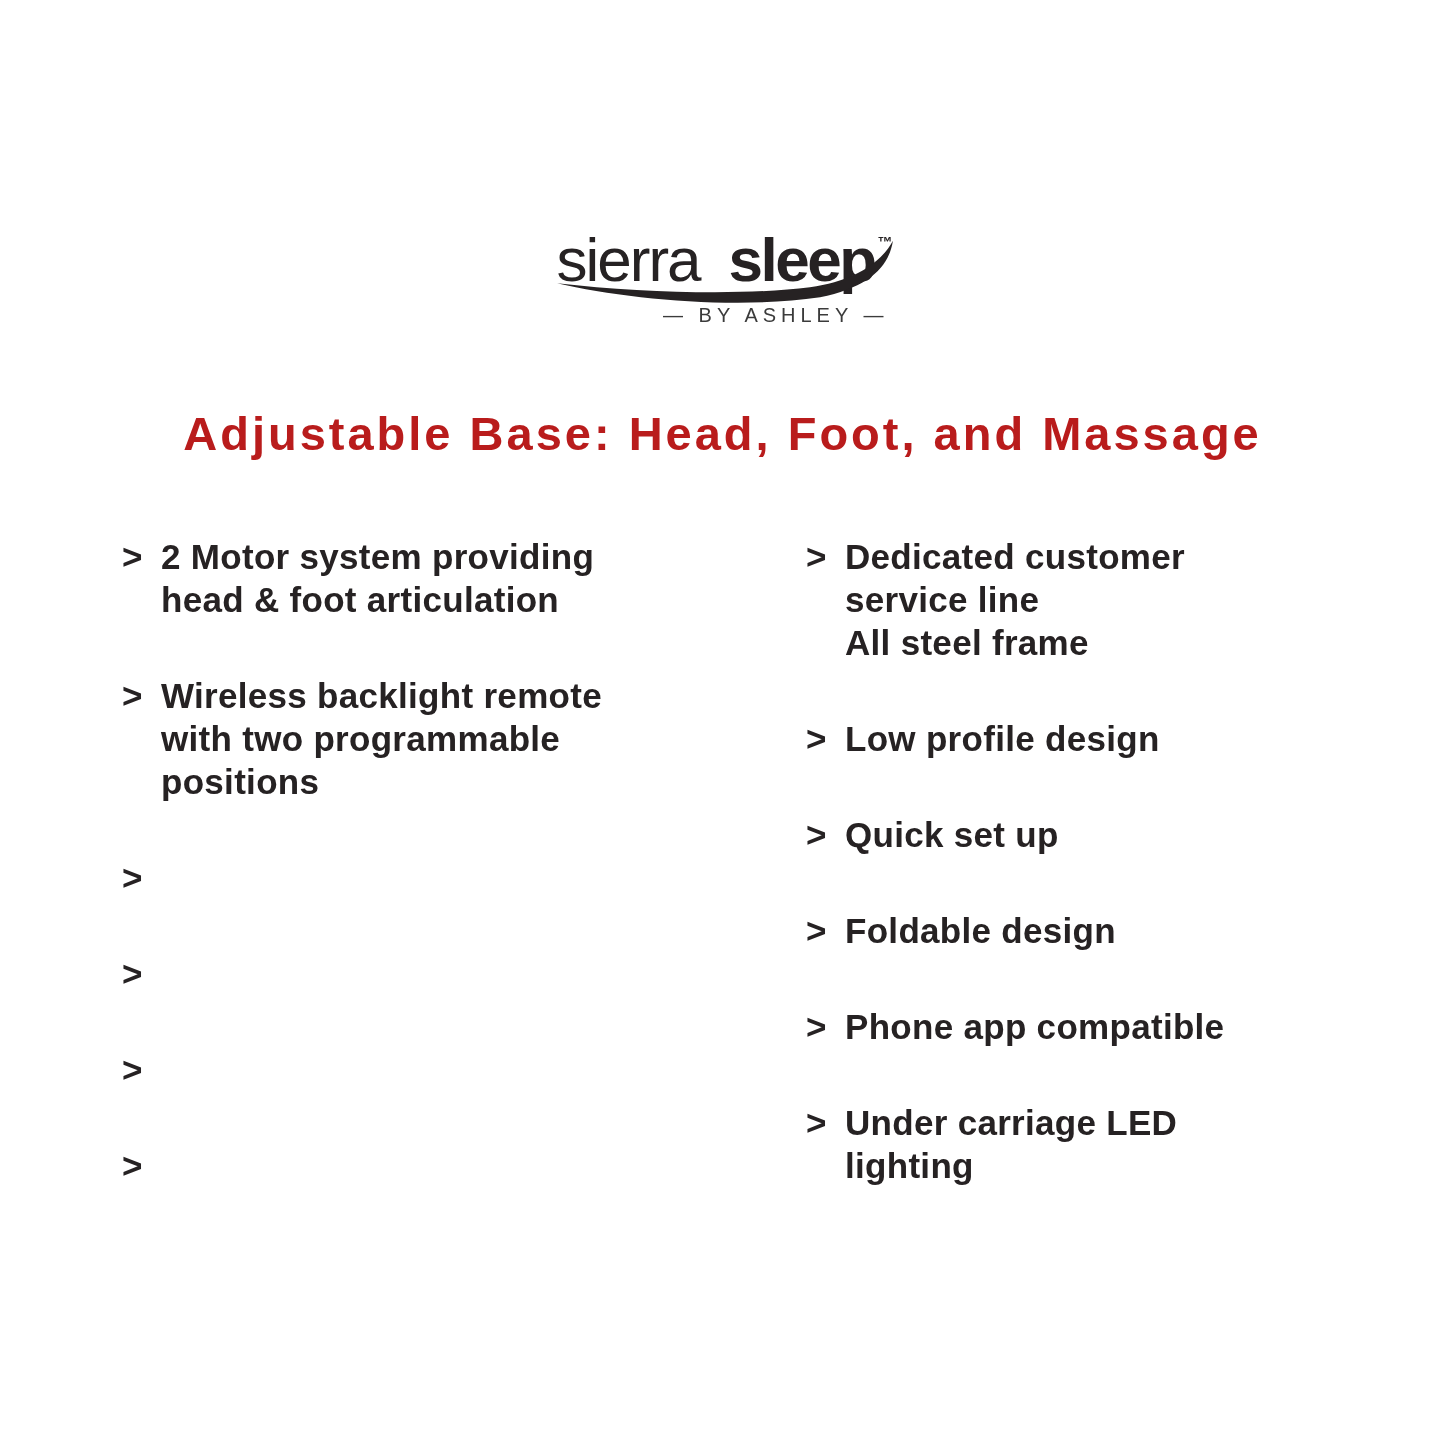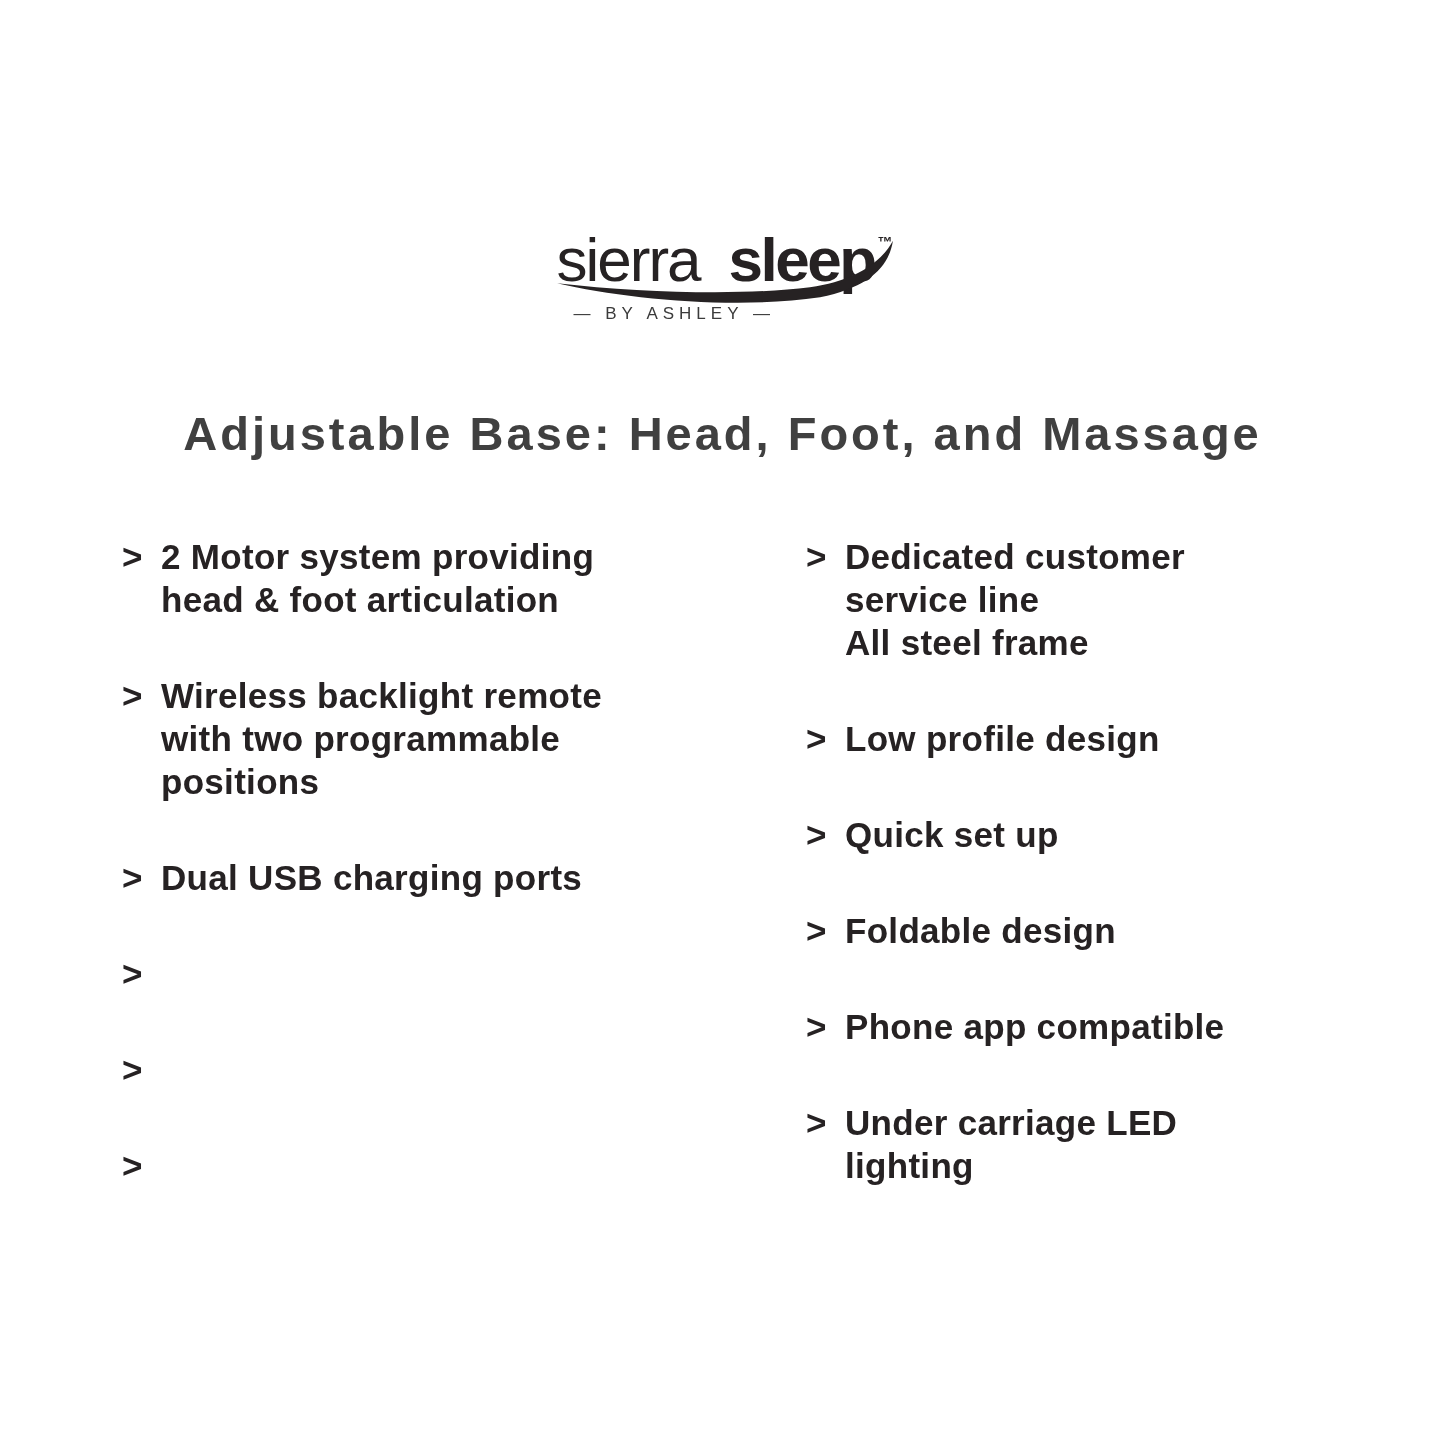--- a/index.html
+++ b/index.html
@@ -42,39 +42,39 @@
     position: absolute;
     left: -2px;
     top: 20px;
     width: 344px;
     height: 72px;
     overflow: visible;
   }
   .tagline {
     position: absolute;
     top: 92px;
-    left: 17px;
+    left: 0;
     width: 100%;
-    text-align: left;
-    font-size: 17px;
+    text-align: right;
+    font-size: 20px;
     font-weight: 400;
     letter-spacing: 5px;
     color: #3b3b3b;
     white-space: nowrap;
   }
 
   
   .page-title {
     margin-top: 64px;
     text-align: center;
     font-size: 47px;
     font-weight: 700;
     letter-spacing: 3px;
     line-height: 56px;
-    color: #404040;
+    color: #b91c1c;
     white-space: nowrap;
   }
 
   
   .features {
     display: flex;
     margin-top: 73px;
     padding-left: 122px;
   }
   .col-left  { width: 584px; flex: none; }
@@ -120,21 +120,20 @@
 head &amp; foot articulation</div>
     </div>
     <div class="feature">
       <span class="marker">&gt;</span>
       <div class="ftext">Wireless backlight remote
 with two programmable
 positions</div>
     </div>
     <div class="feature">
       <span class="marker">&gt;</span>
-      <div class="ftext">Dual USB charging ports</div>
     </div>
     <div class="feature">
       <span class="marker">&gt;</span>
     </div>
     <div class="feature">
       <span class="marker">&gt;</span>
     </div>
     <div class="feature">
       <span class="marker">&gt;</span>
     </div>

